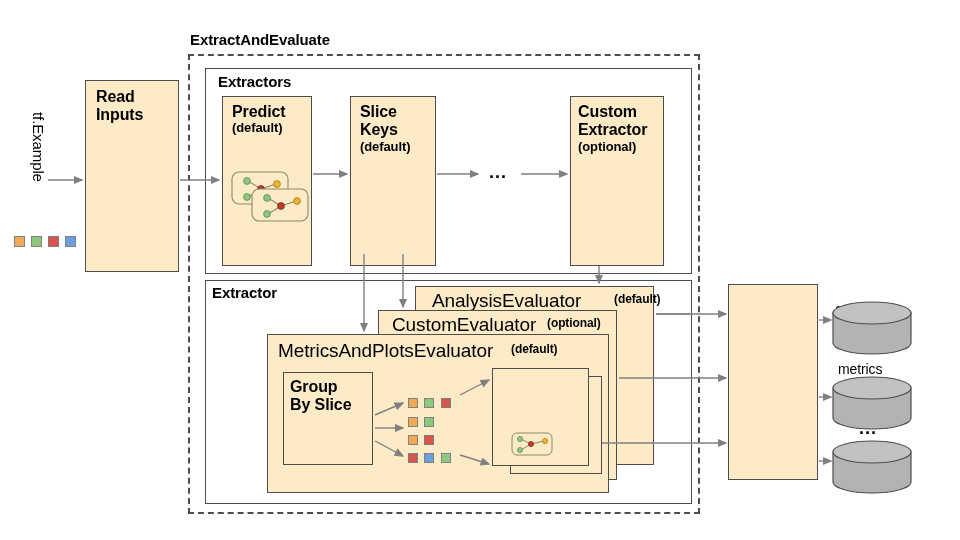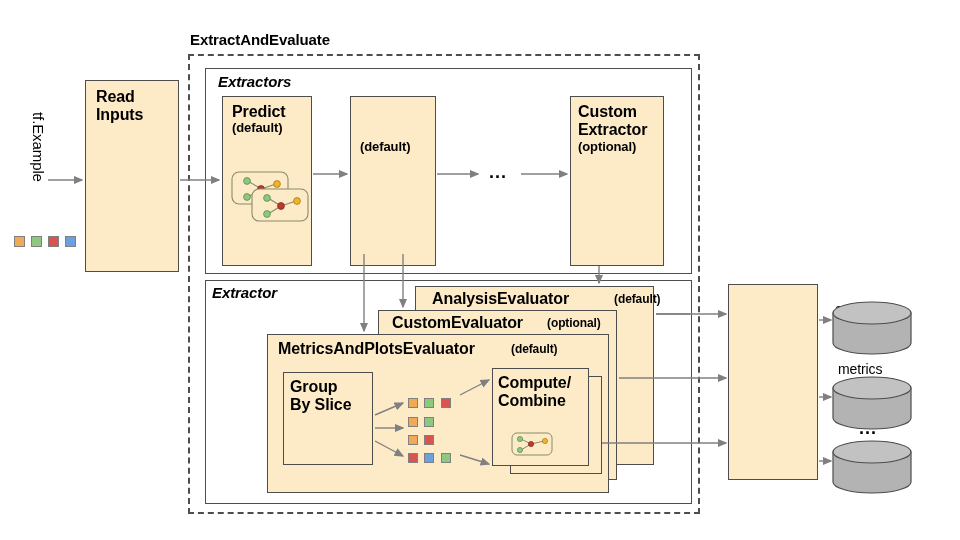--- a/index.html
+++ b/index.html
@@ -32,33 +32,33 @@
 
   
   .lbl{
     position:absolute;
     color:#000000;
     line-height:1.12;
     white-space:pre-line;
     letter-spacing:-0.1px;
   }
   .ttl-group{
-    font-size:15px;font-weight:bold;font-style:italic;
+    font-size:15px;font-weight:bold;
   }
   .ttl-outer{
     font-size:15px;font-weight:bold;
   }
   .node-title{
     font-size:16px;font-weight:bold;
   }
   .node-sub{
     font-size:13px;font-weight:bold;
   }
   .eval-title{
-    font-size:16px;font-weight:bold;
+    font-size:19px;font-weight:normal;
   }
   .eval-sub{
     font-size:12px;font-weight:bold;
   }
   .cyl-label{
     font-size:14px;font-weight:normal;color:#000;
   }
   .dots{
     font-size:18px;font-weight:bold;letter-spacing:1px;
   }
@@ -107,20 +107,22 @@
   <div class="abs dashbox" style="left:188px;top:54px;width:512px;height:460px;"></div>
 
   <div class="abs whitebox" style="left:205px;top:68px;width:487px;height:206px;"></div>
   <div class="lbl ttl-group" style="left:218px;top:74px;">Extractors</div>
 
   <div class="abs tanbox" style="left:222px;top:96px;width:90px;height:170px;"></div>
   <div class="lbl node-title" style="left:232px;top:103px;width:80px;">Predict</div>
   <div class="lbl node-sub" style="left:232px;top:121px;width:80px;">(default)</div>
 
   <div class="abs tanbox" style="left:350px;top:96px;width:86px;height:170px;"></div>
+  <div class="lbl node-title" style="left:360px;top:103px;width:80px;">Slice
+Keys</div>
   <div class="lbl node-sub" style="left:360px;top:140px;width:80px;">(default)</div>
 
   <div class="lbl dots" style="left:489px;top:162px;">...</div>
 
   <div class="abs tanbox" style="left:570px;top:96px;width:94px;height:170px;"></div>
   <div class="lbl node-title" style="left:578px;top:103px;width:92px;">Custom
 Extractor</div>
   <div class="lbl node-sub" style="left:578px;top:140px;width:92px;">(optional)</div>
 
   <div class="abs whitebox" style="left:205px;top:280px;width:487px;height:224px;"></div>
@@ -154,22 +156,20 @@
     <div class="chip sm" style="left:424px;top:435px;background:#d9534f;"></div>
 
     <div class="chip sm" style="left:408px;top:453px;background:#d9534f;"></div>
     <div class="chip sm" style="left:424px;top:453px;background:#6a9fe0;"></div>
     <div class="chip sm" style="left:441px;top:453px;background:#8cc97f;"></div>
   </div>
 
   <div class="abs tanbox" style="left:510px;top:376px;width:92px;height:98px;"></div>
 
   <div class="abs tanbox" style="left:492px;top:368px;width:97px;height:98px;"></div>
-  <div class="lbl node-title" style="left:498px;top:374px;width:96px;">Compute/
-Combine</div>
 
   <div class="abs tanbox" style="left:728px;top:284px;width:90px;height:196px;"></div>
 
   <div class="lbl cyl-label" style="left:835px;top:302px;text-align:center;">analysis</div>
   <div class="lbl cyl-label" style="left:838px;top:362px;text-align:right;">metrics</div>
   <div class="lbl dots" style="left:859px;top:418px;">...</div>
 
   <svg class="overlay" viewBox="0 0 960 540">
     <defs>
       <marker id="ah" markerWidth="7" markerHeight="7" refX="6" refY="3" orient="auto" markerUnits="strokeWidth">

